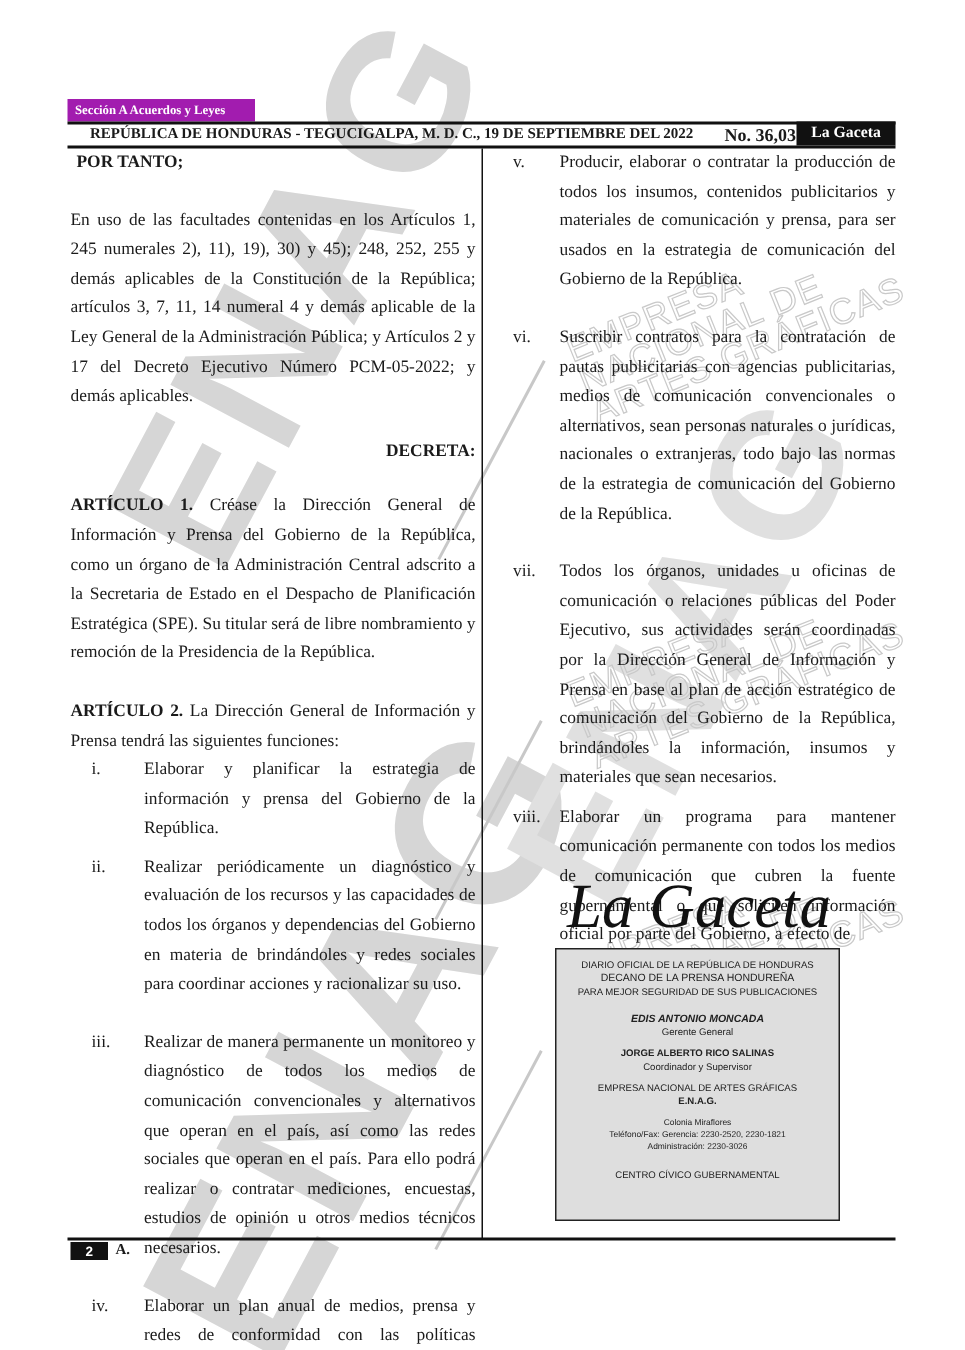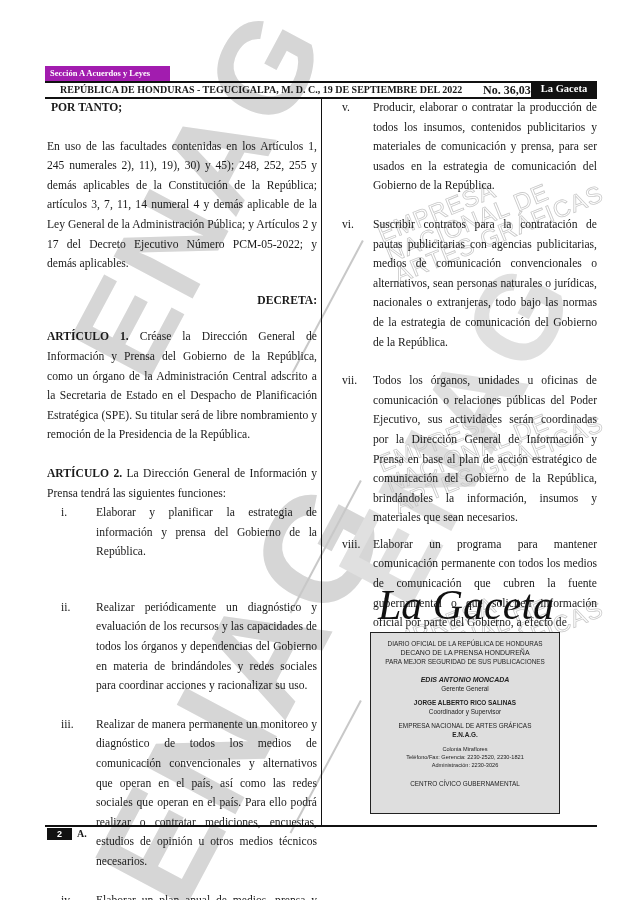--- a/index.html
+++ b/index.html
@@ -84,21 +84,21 @@
 <div class="col left">
   <p class="b" style="margin-top:0; padding-left:4px;">POR TANTO;</p>
   <p style="margin-top:19px;">En uso de las facultades contenidas en los Artículos 1, 245 numerales 2), 11), 19), 30) y 45); 248, 252, 255 y demás aplicables de la Constitución de la República; artículos 3, 7, 11, 14 numeral 4 y demás aplicable de la Ley General de la Administración Pública; y Artículos 2 y 17 del Decreto Ejecutivo Número PCM-05-2022; y demás aplicables.</p>
   <p class="b center" style="margin-top:17px;">DECRETA:</p>
   <p style="margin-top:17px;"><span class="b">ARTÍCULO 1.</span><span> Créase la Dirección General de Información y Prensa del Gobierno de la República, como un órgano de la Administración Central adscrito a la Secretaria de Estado en el Despacho de Planificación Estratégica (SPE).  Su titular será de libre nombramiento y remoción de la Presidencia de la República.</span></p>
   <p style="margin-top:19px;"><span class="b">ARTÍCULO 2.</span><span> La Dirección General de Información y Prensa tendrá las siguientes funciones:</span></p>
   <div class="item" style="margin-left:14px;">
     <span class="num">i.</span>
     <p>Elaborar y planificar la estrategia de información y prensa del Gobierno de la República.</p>
   </div>
-  <div class="item" style="margin-left:14px; margin-top:36px;">
+  <div class="item" style="margin-left:14px; margin-top:6px;">
     <span class="num">ii.</span>
     <p>Realizar periódicamente un diagnóstico y evaluación de los recursos y las capacidades de todos los órganos y dependencias del Gobierno en materia de brindándoles y redes sociales para coordinar acciones y racionalizar su uso.</p>
   </div>
   <div class="item" style="margin-left:14px; margin-top:19px;">
     <span class="num">iii.</span>
     <p>Realizar de manera permanente un monitoreo y diagnóstico de todos los medios de comunicación convencionales y alternativos que operan en el país, así como las redes sociales que operan en el país. Para ello podrá realizar o contratar mediciones, encuestas, estudios de opinión u otros medios técnicos necesarios.</p>
   </div>
   <div class="item" style="margin-left:14px; margin-top:19px;">
     <span class="num">iv.</span>
     <p>Elaborar un plan anual de medios, prensa y redes de conformidad con las políticas generales de Gobierno de la República.</p>

